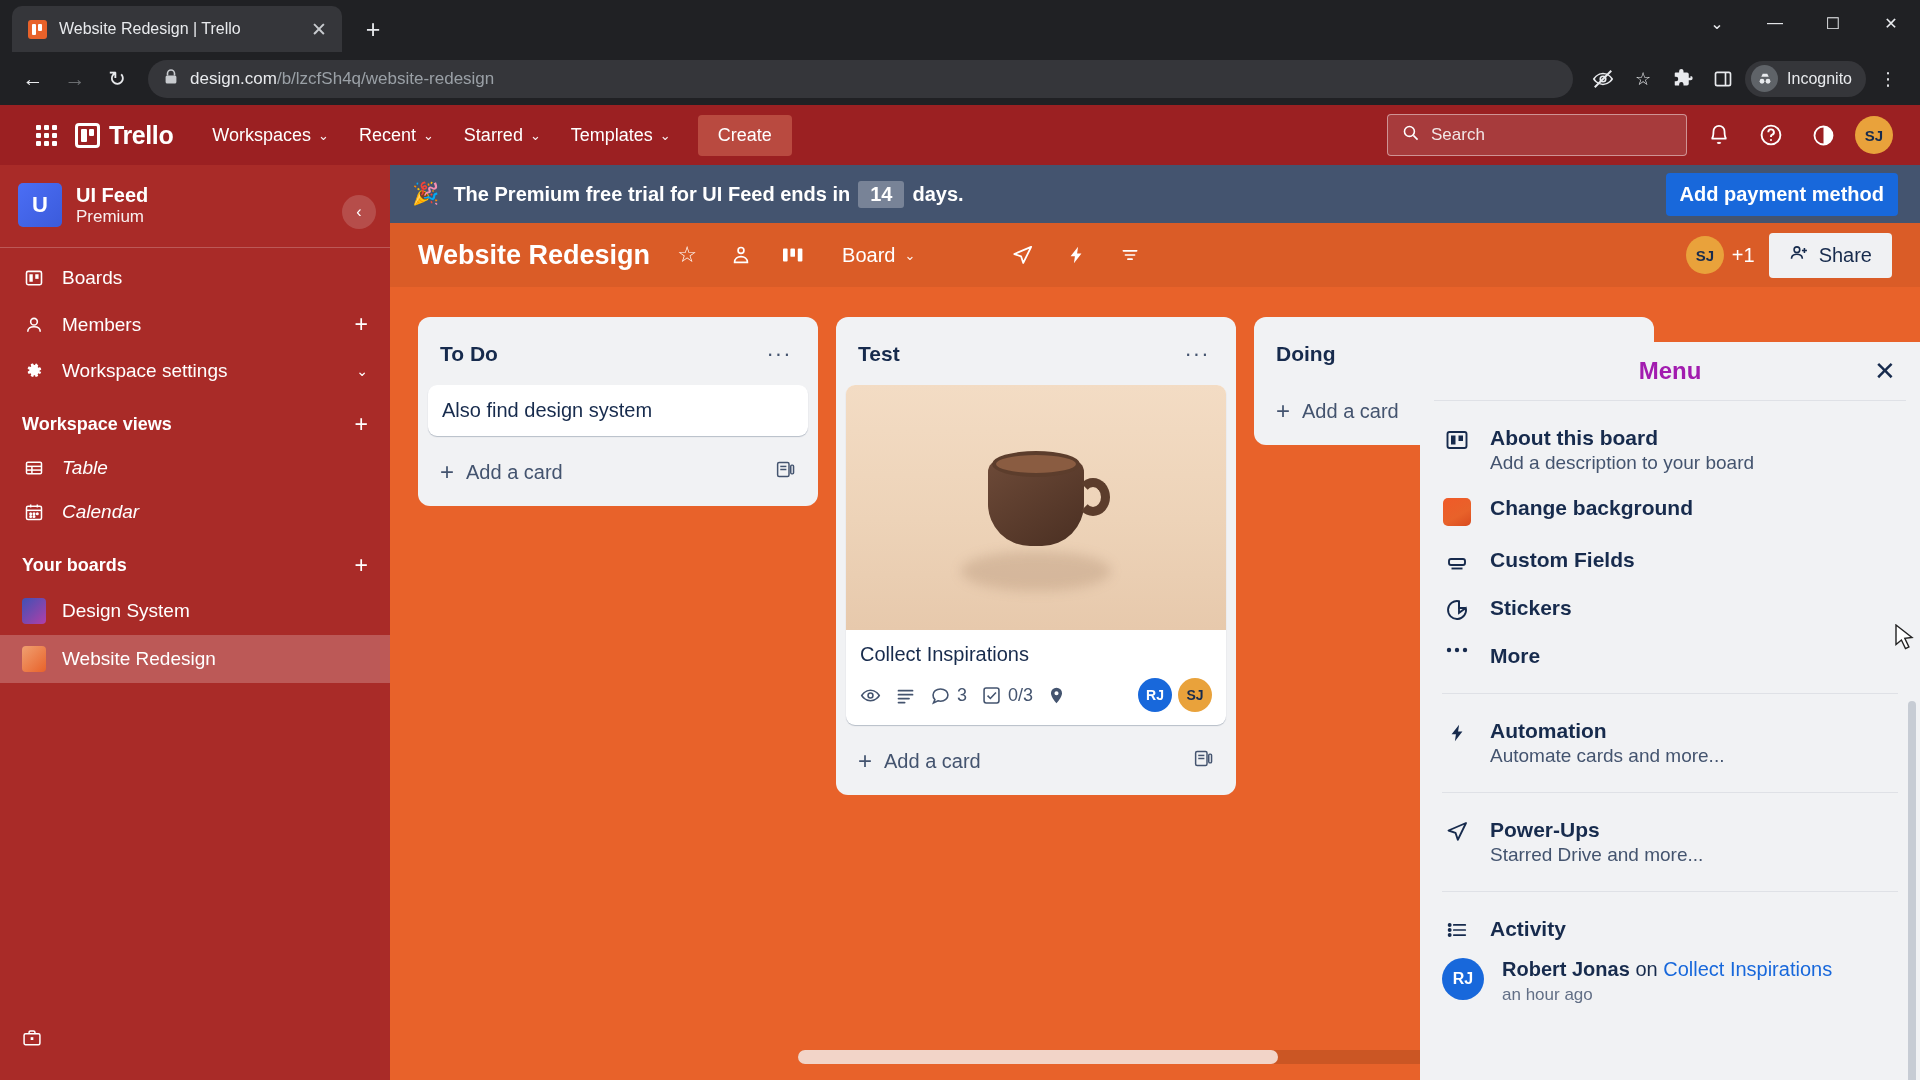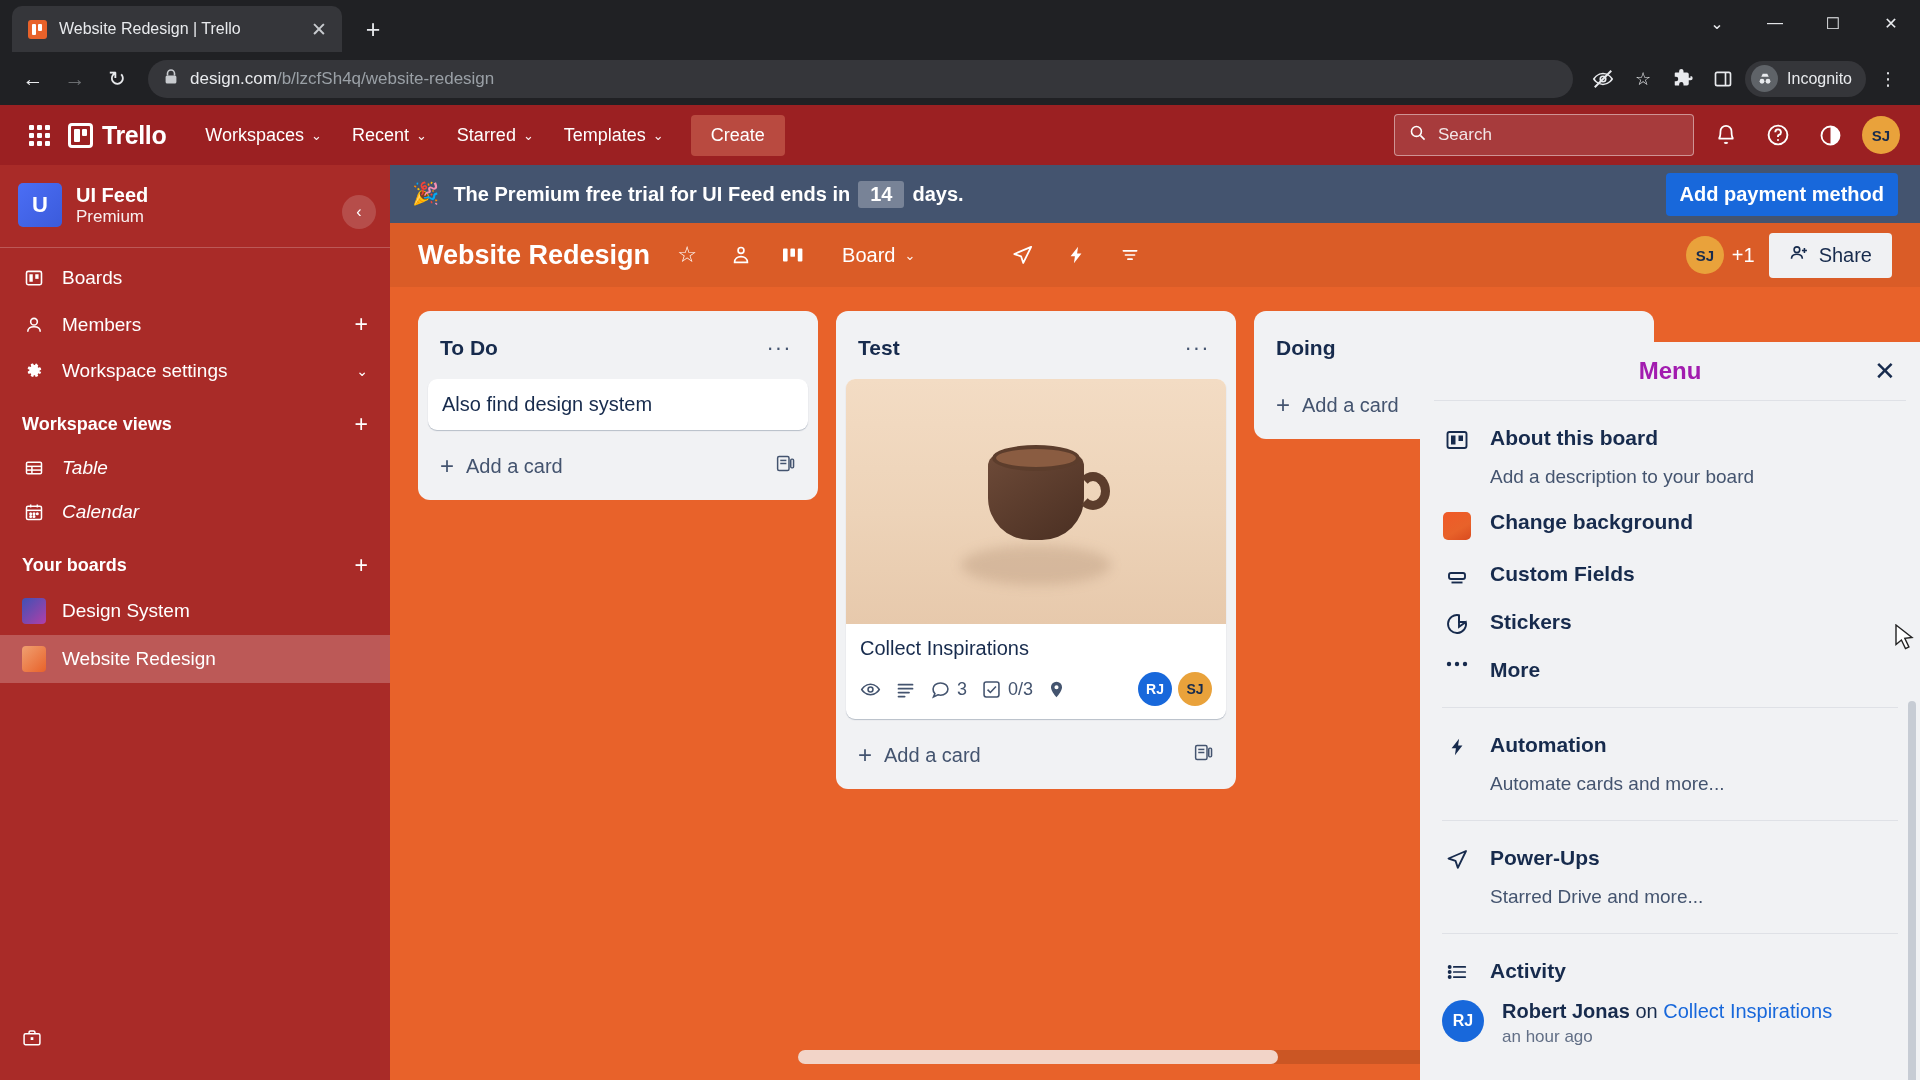--- a/index.html
+++ b/index.html
@@ -88,21 +88,21 @@
   .incognito-avatar {
     width:27px;height:27px;border-radius:50%;background:#5f6368;
     display:flex;align-items:center;justify-content:center;
   }
 
   
   .app { position:relative; width:1920px; height: 975px; background:#e8622a; }
 
   .trello-topbar {
     height: 60px; background: #9b2022;
-    display:flex; align-items:center; padding: 0 20px; gap: 4px;
+    display:flex; align-items:center; padding: 0 27px; gap: 4px;
     position: relative; z-index: 40;
   }
   .apps-grid { width: 38px; height:38px; display:grid;
     grid-template-columns: repeat(3, 5px); grid-template-rows: repeat(3, 5px);
     gap:3px; align-content:center; justify-content:center; margin-right: 6px; }
   .apps-grid i { background:#fff; border-radius:1px; display:block; }
   .trello-logo { display:flex; align-items:center; gap:9px; margin-right: 22px; }
   .logo-mark {
     width:25px;height:25px;border-radius:4px;border:3px solid #fff;
     position:relative; display:flex; padding:3px; gap:2px;
@@ -218,21 +218,21 @@
     display:flex;align-items:center;justify-content:center;
     font-size:15px;font-weight:700; border:2px solid transparent;
   }
   .mem-sj { background:#e9a23b; color:#172b4d; }
   .plus-one { color:#fff; font-size:20px; margin-left:8px; }
   .share-btn {
     background:#f0f1f3; color:#172b4d; font-size:20px;
     padding: 10px 20px; border-radius:4px; display:flex; align-items:center; gap:10px;
   }
 
-  .lists { display:flex; gap: 18px; padding: 24px 28px; align-items:flex-start; }
+  .lists { display:flex; gap: 18px; padding: 30px 28px; align-items:flex-start; }
   .list {
     width: 400px; background:#f1f2f4; border-radius:12px;
     padding: 10px 10px 8px; flex: 0 0 auto;
   }
   .list-head {
     display:flex; align-items:center; padding: 10px 12px 14px;
   }
   .list-title { font-size:21px; font-weight:700; color:#172b4d; }
   .list-menu { margin-left:auto; color:#44546f; font-size:22px; letter-spacing:1px;
     width:34px;height:34px;display:flex;align-items:center;justify-content:center; }
@@ -309,21 +309,21 @@
   .menu-divider { height:1px; background:#dfe1e6; margin: 0 14px; }
   .menu-body { flex:1 1 auto; overflow:hidden; position:relative; padding: 14px 0 0; }
   .menu-row {
     display:flex; gap:18px; padding: 11px 22px; align-items:flex-start;
   }
   .menu-row .mico {
     width:30px; display:flex; justify-content:center; color:#172b4d;
     font-size:21px; padding-top:2px; flex:0 0 auto;
   }
   .menu-label { font-size:21px; color:#172b4d; font-weight:700; }
-  .menu-sub { font-size:19px; color:#44546f; margin-top: 16px; }
+  .menu-sub { font-size:19px; color:#44546f; margin-top: 2px; }
   .bg-swatch {
     width:28px;height:28px;border-radius:5px;
     background:linear-gradient(150deg,#f05a28,#e8622a 60%,#d94b1f);
   }
   .menu-sep { height:1px; background:#dfe1e6; margin: 14px 22px; }
   .activity-row { display:flex; gap:18px; padding: 6px 22px 0; }
   .act-avatar {
     width:42px;height:42px;border-radius:50%;background:#1868db;color:#fff;
     display:flex;align-items:center;justify-content:center;
     font-size:16px;font-weight:700; flex:0 0 auto;

